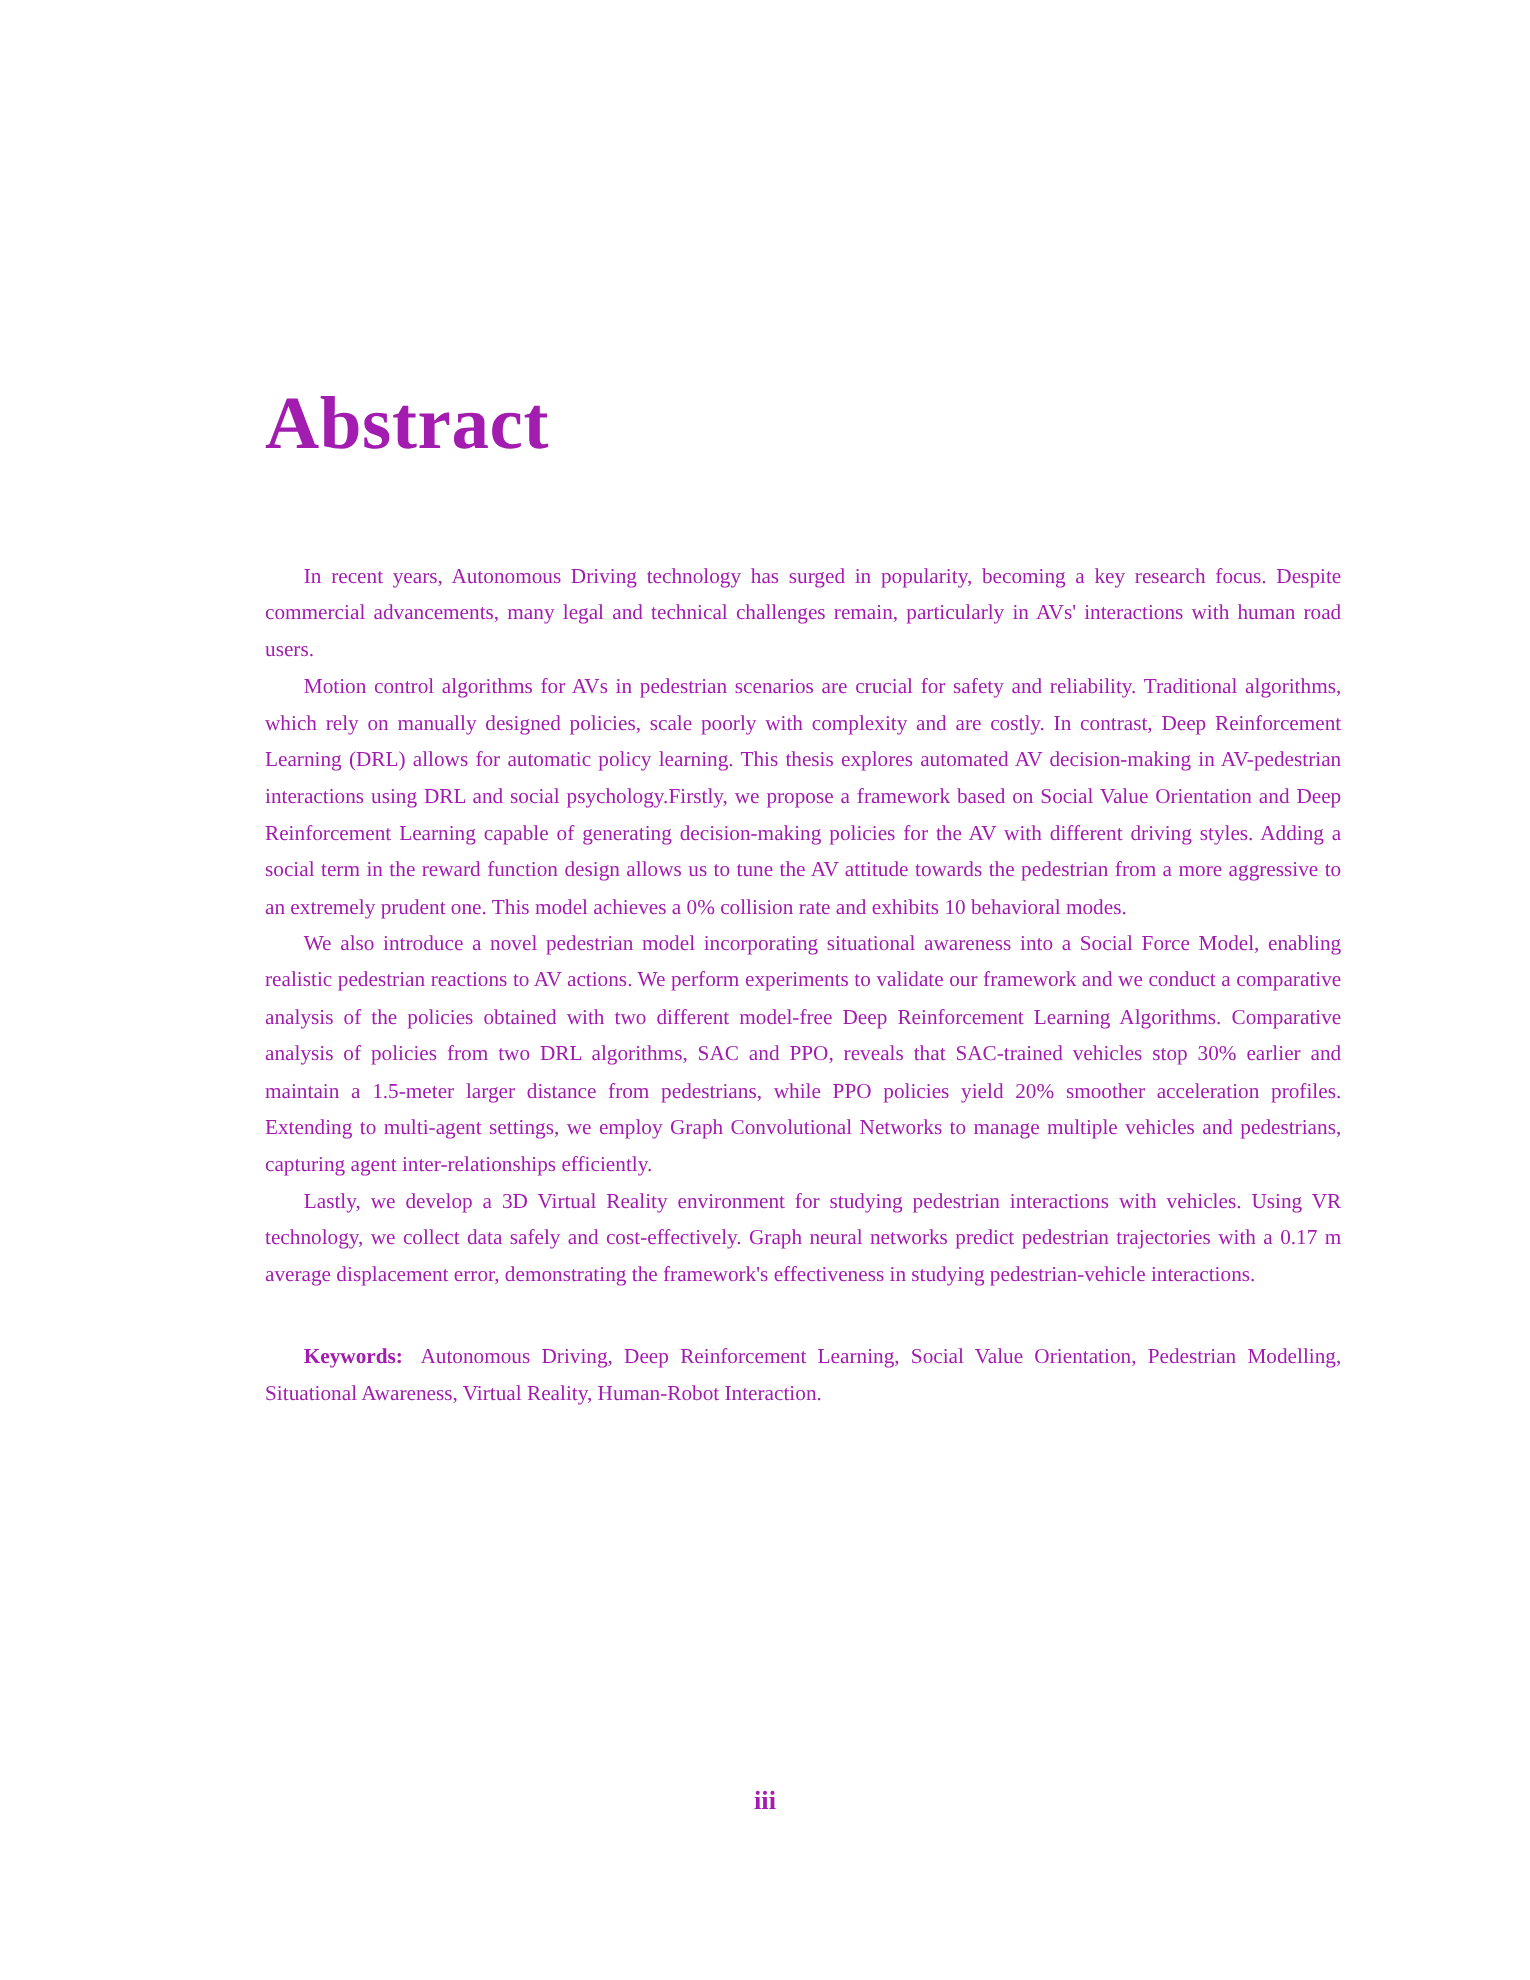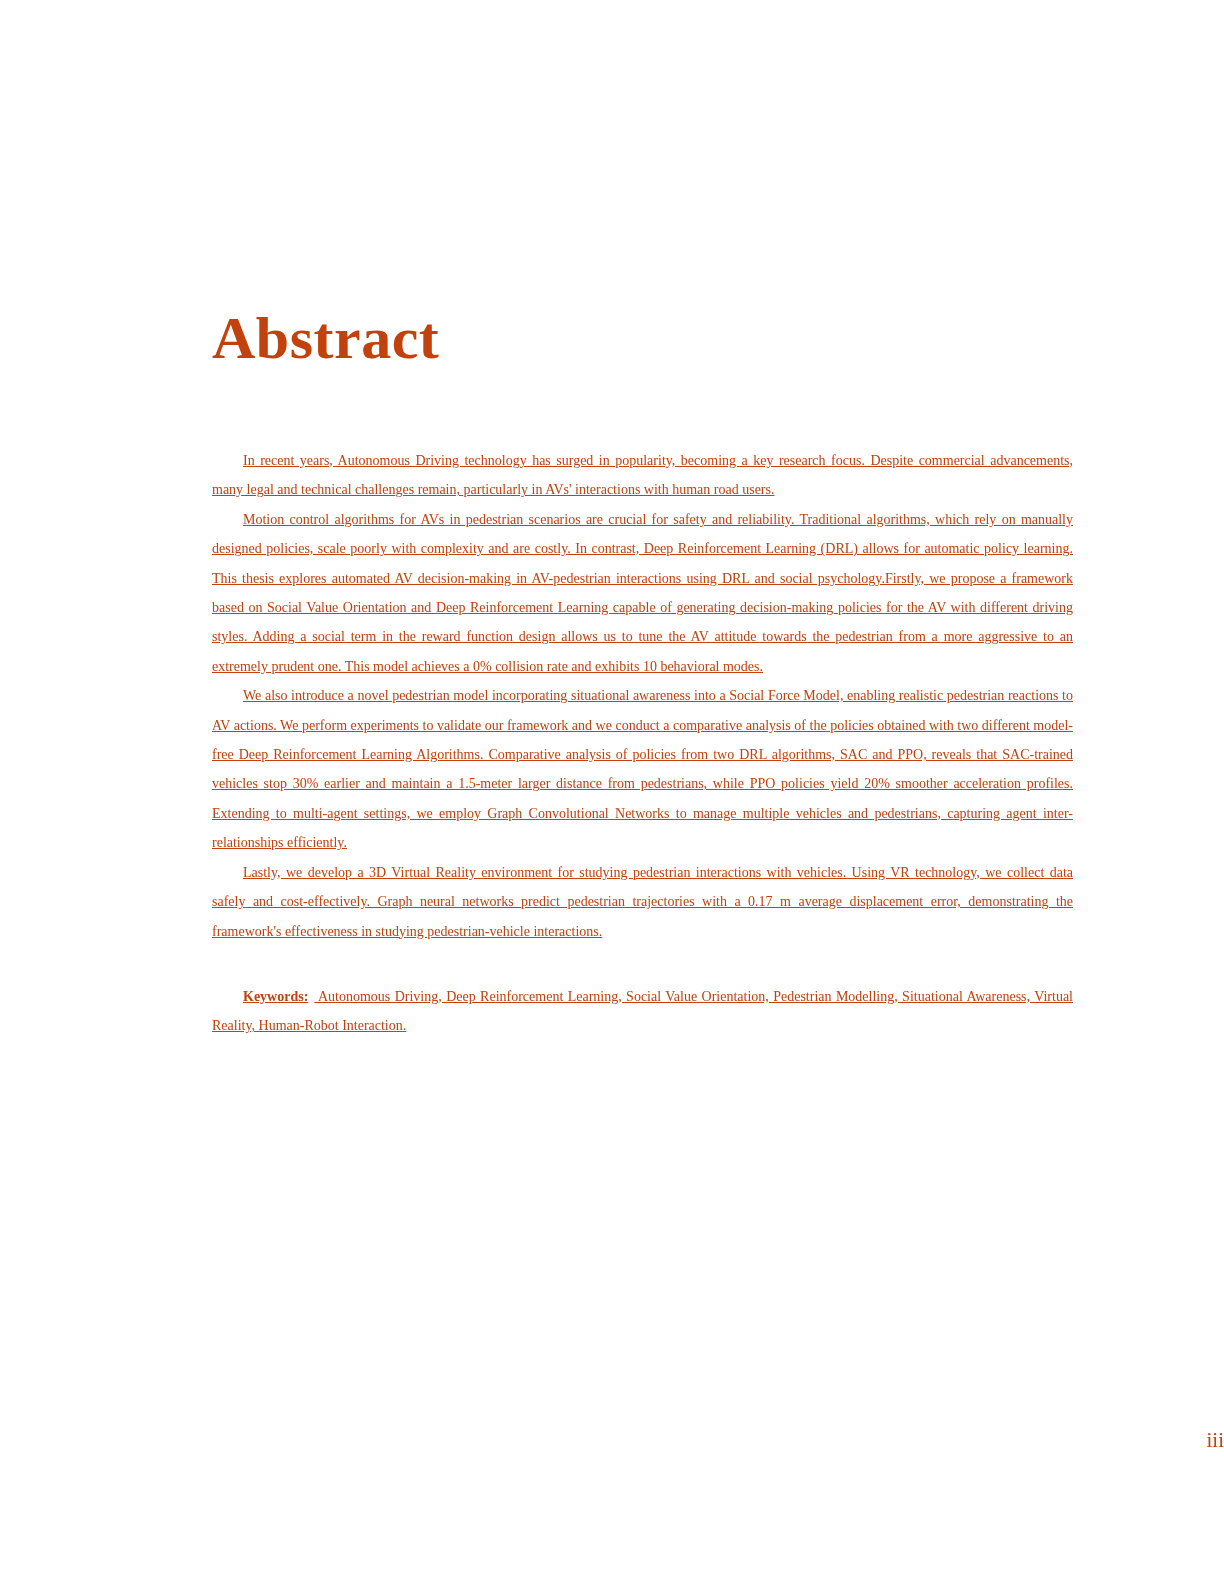--- a/index.html
+++ b/index.html
@@ -8,21 +8,21 @@
     background: #ffffff;
   }
 
   .page {
     position: relative;
     width: 1224px;
     height: 1584px;
     background: #ffffff;
     overflow: hidden;
     font-family: "Liberation Serif", "DejaVu Serif", serif;
-    color: #c2410c;
+    color: #a21caf;
   }
 
   .content-column {
     position: absolute;
     left: 212px;
     top: 0;
     width: 861px;
   }
 
   .chapter-title {
@@ -30,26 +30,25 @@
     font-weight: bold;
     line-height: 1;
     letter-spacing: 0.5px;
     margin: 0;
     padding-top: 308px;
     font-family: "Liberation Serif", "DejaVu Serif", serif;
   }
 
   .abstract-body {
     margin-top: 78px;
-    font-size: 14px;
+    font-size: 17px;
     line-height: 29.4px;
     text-align: justify;
     text-justify: inter-word;
     hyphens: none;
-    text-decoration: underline;
   }
 
   .abstract-body p {
     margin: 0;
     text-indent: 31px;
   }
 
   .abstract-body p.keywords-paragraph {
     margin-top: 36px;
     text-indent: 31px;
@@ -62,24 +61,25 @@
   .keywords-gap {
     display: inline-block;
     width: 6px;
   }
 
   .folio {
     position: absolute;
     left: 0;
     right: 0;
     top: 1428px;
-    text-align: right;
+    text-align: center;
     font-size: 21px;
     line-height: 24px;
     font-family: "Liberation Serif", "DejaVu Serif", serif;
+    font-weight: bold;
   }
 </style>
 </head>
 <body>
 
 <div class="page">
 
   <div class="content-column">
 
     <h1 class="chapter-title">Abstract</h1>

